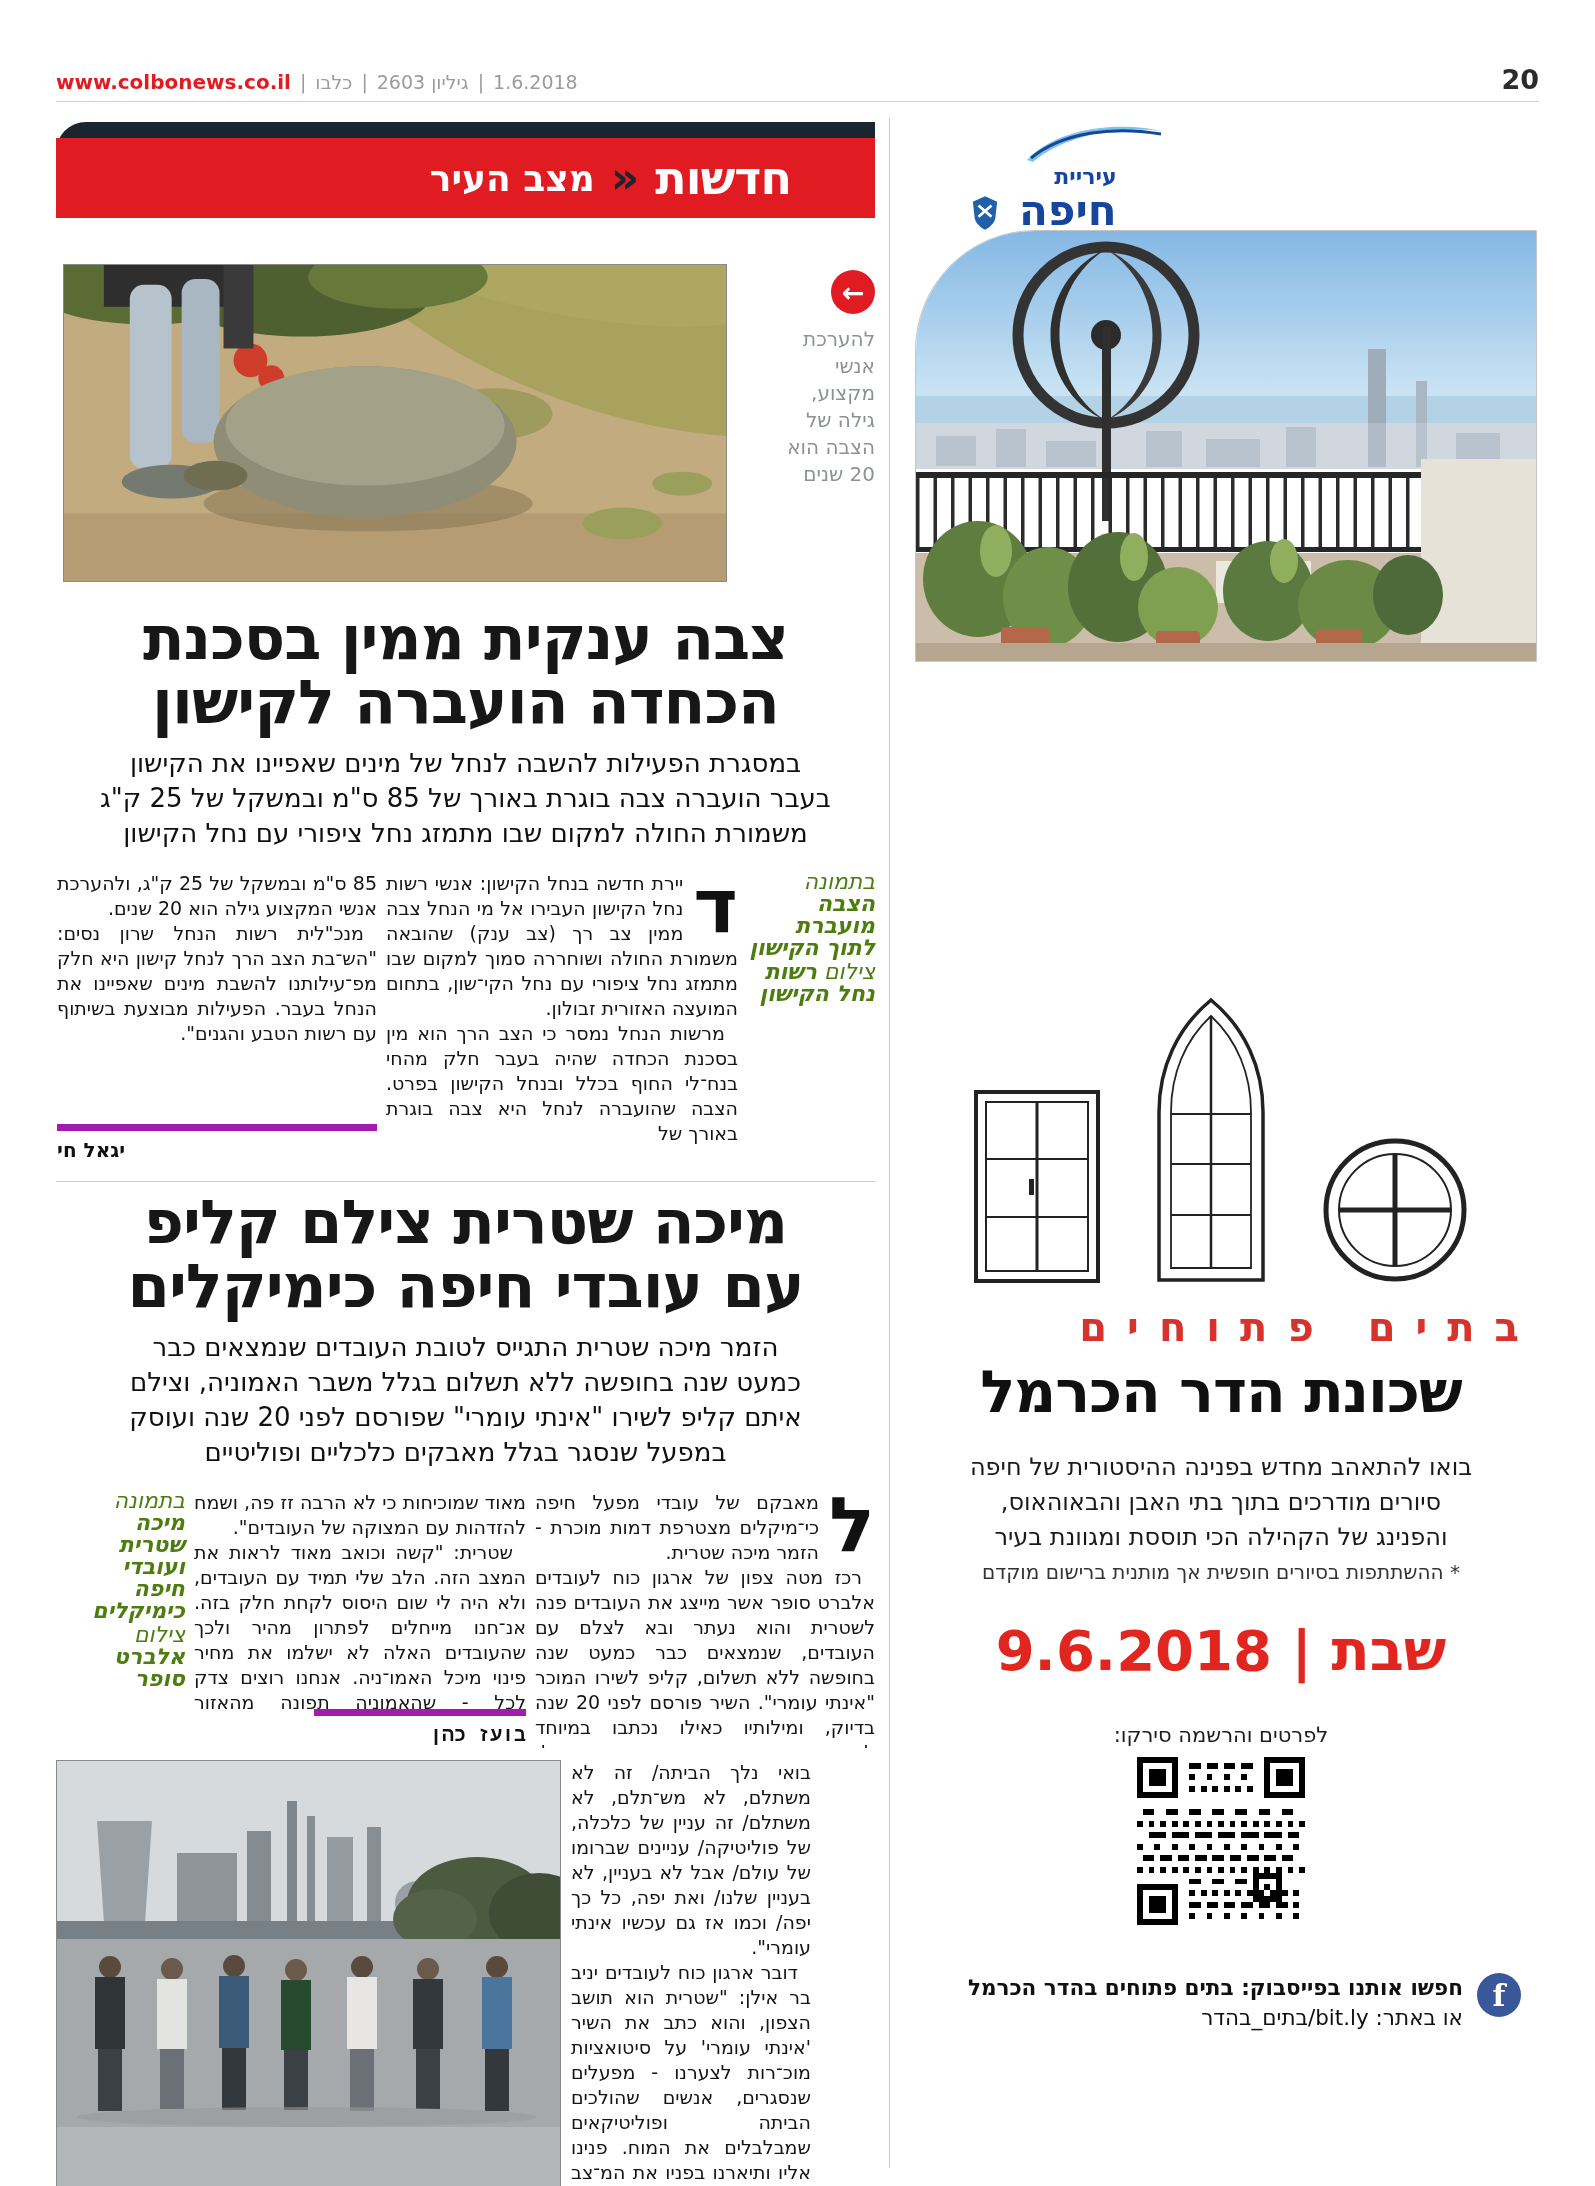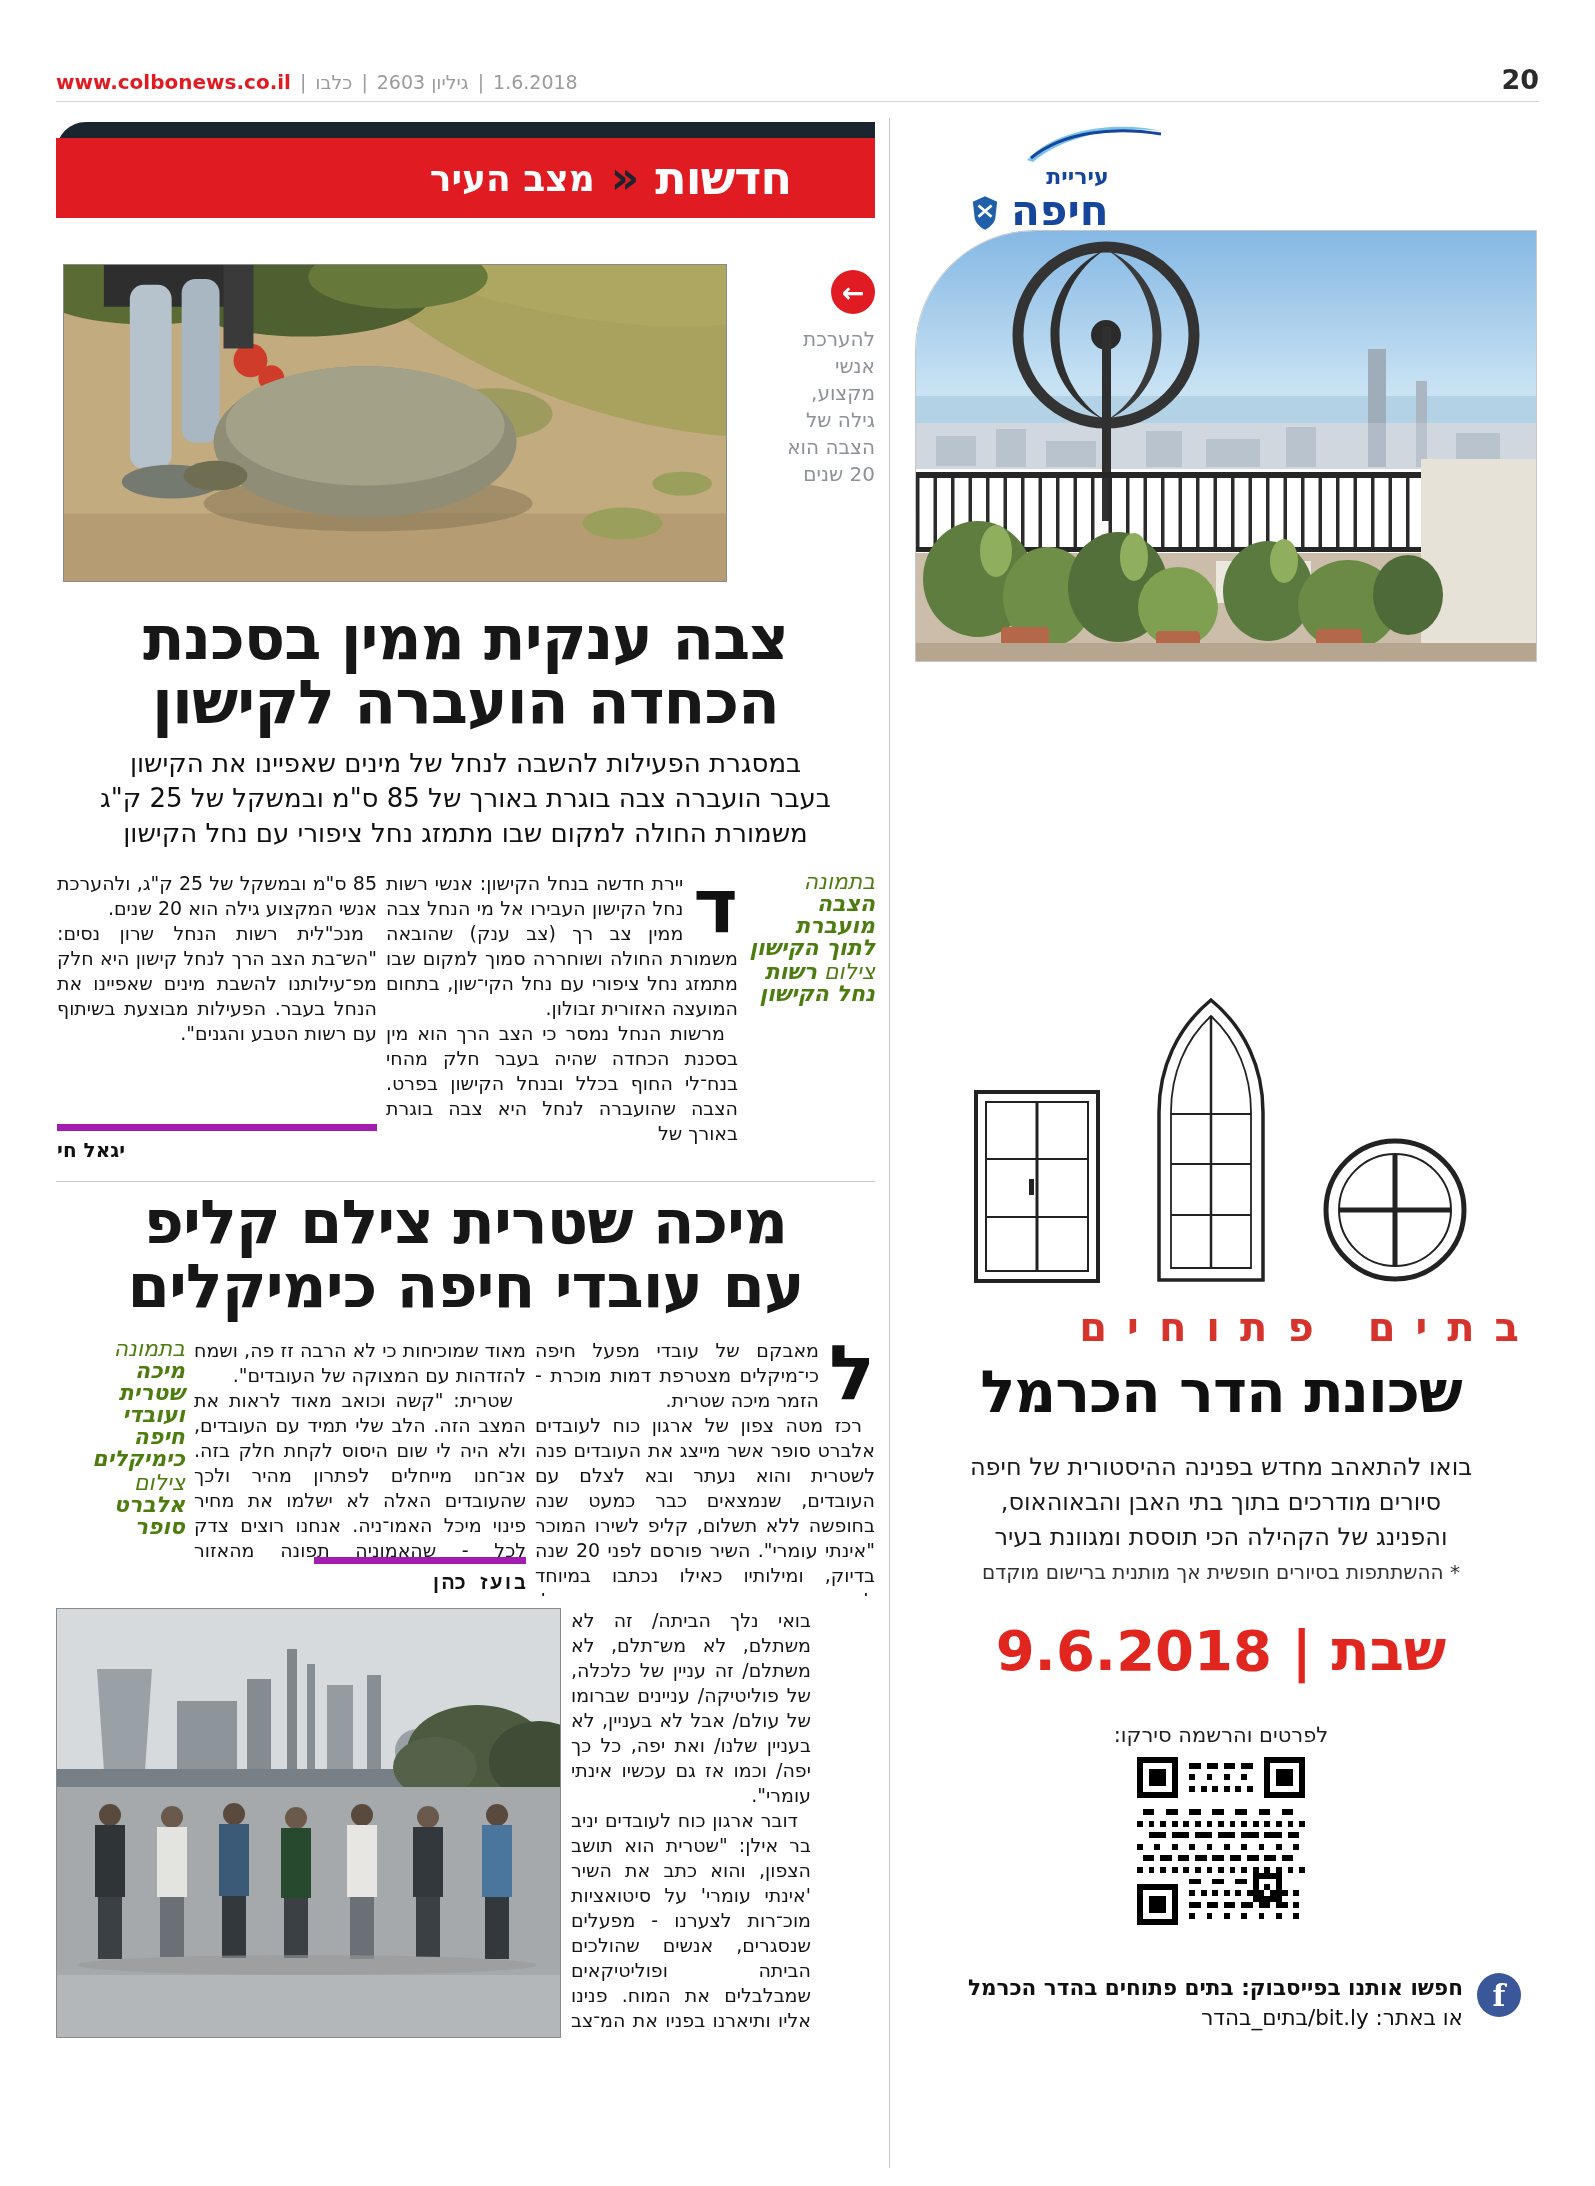--- a/index.html
+++ b/index.html
@@ -61,21 +61,21 @@
   .sep{border-top:1px solid #c9c9c9;margin:18px 0 8px 0;}
 
   .brow-bottom{display:flex;gap:10px;margin-top:12px;height:430px;}
   .cont-col{width:240px;margin-right:64px;}
   .photo2{flex:1;}
 
   
   .ad{position:absolute;left:903px;top:120px;width:636px;}
   .ad-top{position:relative;height:542px;}
   .ad-logo{position:absolute;left:68px;top:0;width:200px;z-index:2;}
-  .ad-logo-row{display:flex;direction:ltr;align-items:flex-end;gap:12px;}
+  .ad-logo-row{display:flex;direction:ltr;align-items:flex-end;gap:20px;}
   .ad-logo-txt{color:#16459c;text-align:right;line-height:1;}
   .ad-logo-t1{font-size:22px;font-weight:800;}
   .ad-logo-t2{font-size:42px;font-weight:800;margin-top:2px;}
   .ad-photo{position:absolute;left:12px;top:110px;width:620px;height:430px;border:1px solid #c6c6c6;
             border-top-left-radius:120px;overflow:hidden;}
   .ad-windows{display:flex;direction:ltr;justify-content:center;align-items:flex-end;gap:46px;margin-top:330px;height:292px;}
   .ad-title{margin-top:20px;text-align:right;color:#d6332c;font-size:40px;font-weight:800;letter-spacing:20px;}
   .ad-sub{font-weight:800;font-size:58px;text-align:center;margin-top:8px;color:#101010;letter-spacing:-1px;}
   .ad-body{margin-top:24px;text-align:center;font-size:24px;line-height:35px;font-weight:normal;color:#1a1a1a;}
   .ad-note{margin-top:5px;text-align:center;font-size:20px;color:#333;}
@@ -181,20 +181,26 @@
           <div class="indent">מנכ"לית רשות הנחל שרון נסים: "הש־בת הצב הרך לנחל קישון היא חלק מפ־עילותנו להשבת מינים שאפיינו את הנחל בעבר. הפעילות מבוצעת בשיתוף עם רשות הטבע והגנים".</div>
         </div>
         <div class="byline-block byline-left">יגאל חי</div>
       </div>
     </div>
 
     <div class="sep"></div>
 
     <div class="head">מיכה שטרית צילם קליפ</div>
     <div class="head">עם עובדי חיפה כימיקלים</div>
+    <div class="subhead">
+      <div>הזמר מיכה שטרית התגייס לטובת העובדים שנמצאים כבר</div>
+      <div>כמעט שנה בחופשה ללא תשלום בגלל משבר האמוניה, וצילם</div>
+      <div>איתם קליפ לשירו "אינתי עומרי" שפורסם לפני 20 שנה ועוסק</div>
+      <div>במפעל שנסגר בגלל מאבקים כלכליים ופוליטיים</div>
+    </div>
 
     <div class="brow brow2">
       <div class="bcol b2-r">
         <span class="dropcap">ל</span>
         <span>מאבקם של עובדי מפעל חיפה כי־מיקלים מצטרפת דמות מוכרת - הזמר מיכה שטרית.</span>
         <div class="indent">רכז מטה צפון של ארגון כוח לעובדים אלברט סופר אשר מייצג את העובדים פנה לשטרית והוא נעתר ובא לצלם עם העובדים, שנמצאים כבר כמעט שנה בחופשה ללא תשלום, קליפ לשירו המוכר "אינתי עומרי". השיר פורסם לפני 20 שנה בדיוק, ומילותיו כאילו נכתבו במיוחד לסיטואציה שבה נמ־צאים עובדי המפעל: "סוגרים את המפעל,</div>
       </div>
       <div class="bcol bcol-flex b2-l">
         <div class="btext">
           <div>מאוד שמוכיחות כי לא הרבה זז פה, ושמח להזדהות עם המצוקה של העובדים".</div>

